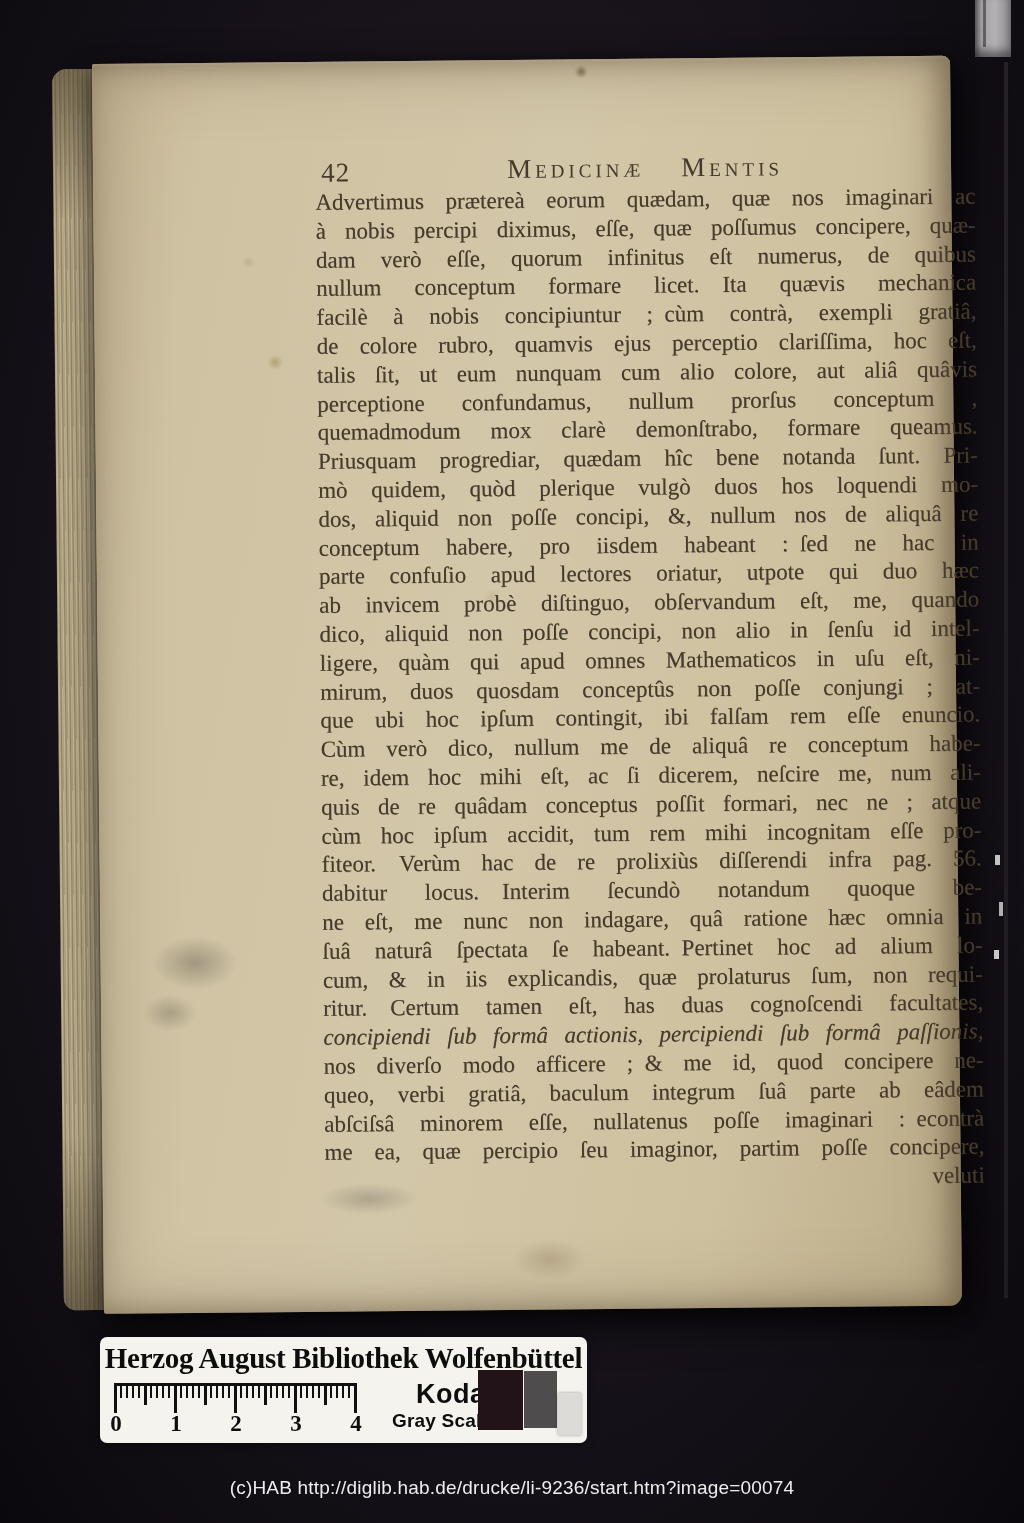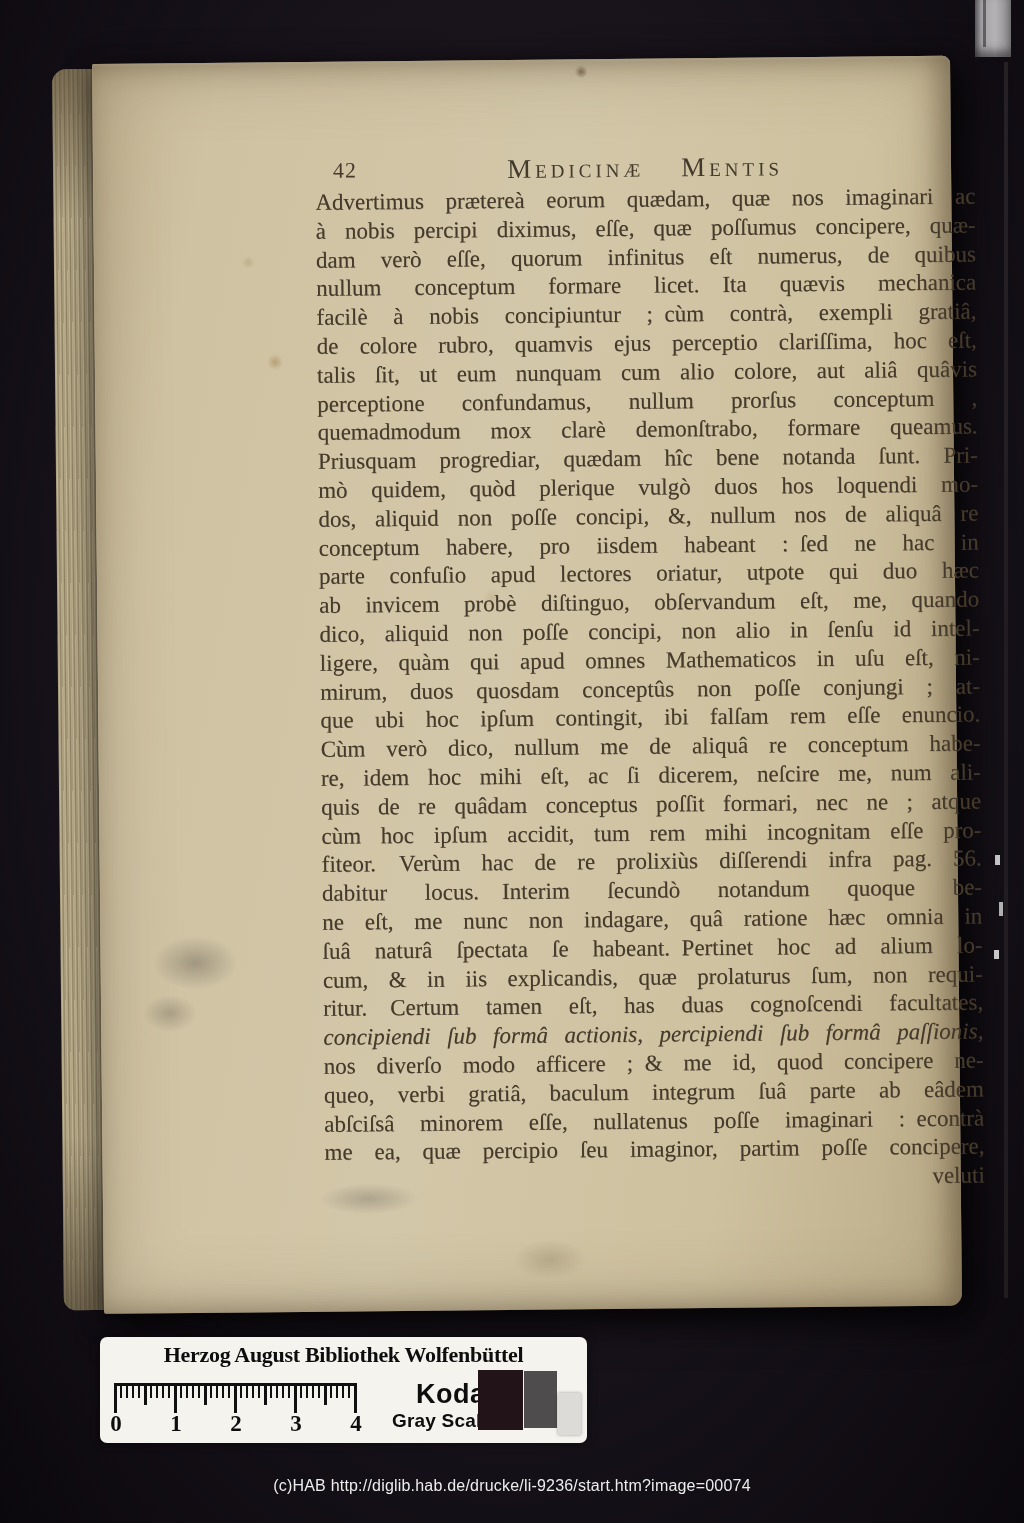--- a/index.html
+++ b/index.html
@@ -23,35 +23,35 @@
     radial-gradient(ellipse 60px 38px at 11% 72%, rgba(115,106,92,.50), transparent 70%),
     radial-gradient(ellipse 38px 26px at 8% 76%, rgba(125,115,98,.45), transparent 70%),
     radial-gradient(circle 11px at 21% 24%, rgba(150,118,58,.45), transparent 72%),
     radial-gradient(circle 9px at 57% 1%, rgba(88,72,46,.65), transparent 72%),
     radial-gradient(ellipse 70px 22px at 31% 91%, rgba(118,112,102,.40), transparent 70%),
     radial-gradient(ellipse 52px 28px at 52% 96%, rgba(138,122,92,.35), transparent 70%),
     radial-gradient(circle 13px at 46% 43%, rgba(160,140,92,.22), transparent 70%),
     radial-gradient(circle 9px at 18% 16%, rgba(150,130,90,.30), transparent 70%);}
   .text-block{position:absolute;left:222px;top:94px;width:660px;color:#453a2b;}
   .header-row{position:relative;height:33px;margin-bottom:0;}
-  .page-number{position:absolute;left:18px;top:2px;font-size:22px;letter-spacing:1px;}
+  .page-number{position:absolute;left:6px;top:2px;font-size:27px;letter-spacing:1px;}
   .running-header{position:absolute;left:0;right:0;text-align:center;top:0;
     font-variant:small-caps;font-size:27px;letter-spacing:4px;word-spacing:26px;color:#443a2c;}
   .body-text{margin-top:0;font-size:23px;
     text-shadow:0.3px 0.3px 0.4px rgba(70,58,40,.45);}
   .tl{height:28.8px;line-height:28.8px;overflow:hidden;
     text-align:justify;text-align-last:justify;white-space:normal;}
   .tl.italic{font-style:italic;}
   .tl.catchword{text-align-last:right;}
 
   
   .card{position:absolute;left:100px;top:1337px;width:487px;height:106px;border-radius:7px;
     background:#f5f3ee;box-shadow:0 0 10px rgba(0,0,0,.5);color:#0d0d0d;}
   .card-title{position:absolute;left:0;right:0;top:5px;text-align:center;white-space:nowrap;
-    font-weight:bold;font-size:22px;letter-spacing:-0.3px;font-family:"Liberation Serif",serif;}
+    font-weight:bold;font-size:29px;letter-spacing:-0.3px;font-family:"Liberation Serif",serif;}
   .ruler{position:absolute;left:14px;top:46px;width:243px;height:27px;border-top:3px solid #101010;
     background-image:
       repeating-linear-gradient(90deg,#101010 0 2px,transparent 2px 6px),
       repeating-linear-gradient(90deg,#101010 0 3px,transparent 3px 30px),
       repeating-linear-gradient(90deg,#101010 0 3px,transparent 3px 60px);
     background-size:242px 12px,243px 19px,243px 27px;
     background-repeat:no-repeat;background-position:0 0;}
   .nums{position:absolute;left:14px;top:74px;width:260px;height:28px;
     font-weight:bold;font-size:23px;font-family:"Liberation Serif",serif;}
   .nums span{position:absolute;top:0;width:24px;text-align:center;}
@@ -61,21 +61,21 @@
   .kodak{position:absolute;left:292px;top:42px;font-family:"Liberation Sans",sans-serif;}
   .kodak .word{font-weight:bold;font-size:27px;letter-spacing:0.5px;margin-left:24px;}
   .kodak .sub{font-weight:bold;font-size:19px;margin-top:0;letter-spacing:0.2px;}
   .patch{position:absolute;}
   .patch.dark{left:378px;top:33px;width:45px;height:60px;background:#211317;}
   .patch.gray{left:424px;top:34px;width:33px;height:57px;background:#4e4c4c;}
   .patch.light{left:458px;top:56px;width:23px;height:42px;background:#dcdbd8;box-shadow:0 0 3px rgba(0,0,0,.35);}
 
   
   .caption{position:absolute;left:0;right:0;top:1477px;text-align:center;color:#ededed;
-    font-family:"Liberation Sans","DejaVu Sans",sans-serif;font-size:16px;letter-spacing:0.2px;}
+    font-family:"Liberation Sans","DejaVu Sans",sans-serif;font-size:19px;letter-spacing:0.2px;}
 
   
   .corner{position:absolute;right:13px;top:0;width:36px;height:57px;
     background:linear-gradient(90deg,#6f6c6f 0%,#a5a2a5 18%,#b5b2b5 55%,#8e8b8e 100%);
     box-shadow:inset 0 -6px 8px rgba(0,0,0,.45);}
   .corner:before{content:"";position:absolute;left:8px;top:0;bottom:10px;width:3px;background:rgba(40,38,40,.55);}
   .edge-strip{position:absolute;right:16px;top:62px;width:4px;height:1236px;
     background:linear-gradient(180deg,rgba(130,120,115,.20),rgba(150,140,130,.10) 50%,rgba(120,110,105,.18));}
   .speck{position:absolute;background:#cfd0cf;}
   .speck.s1{right:24px;top:855px;width:5px;height:10px;}

